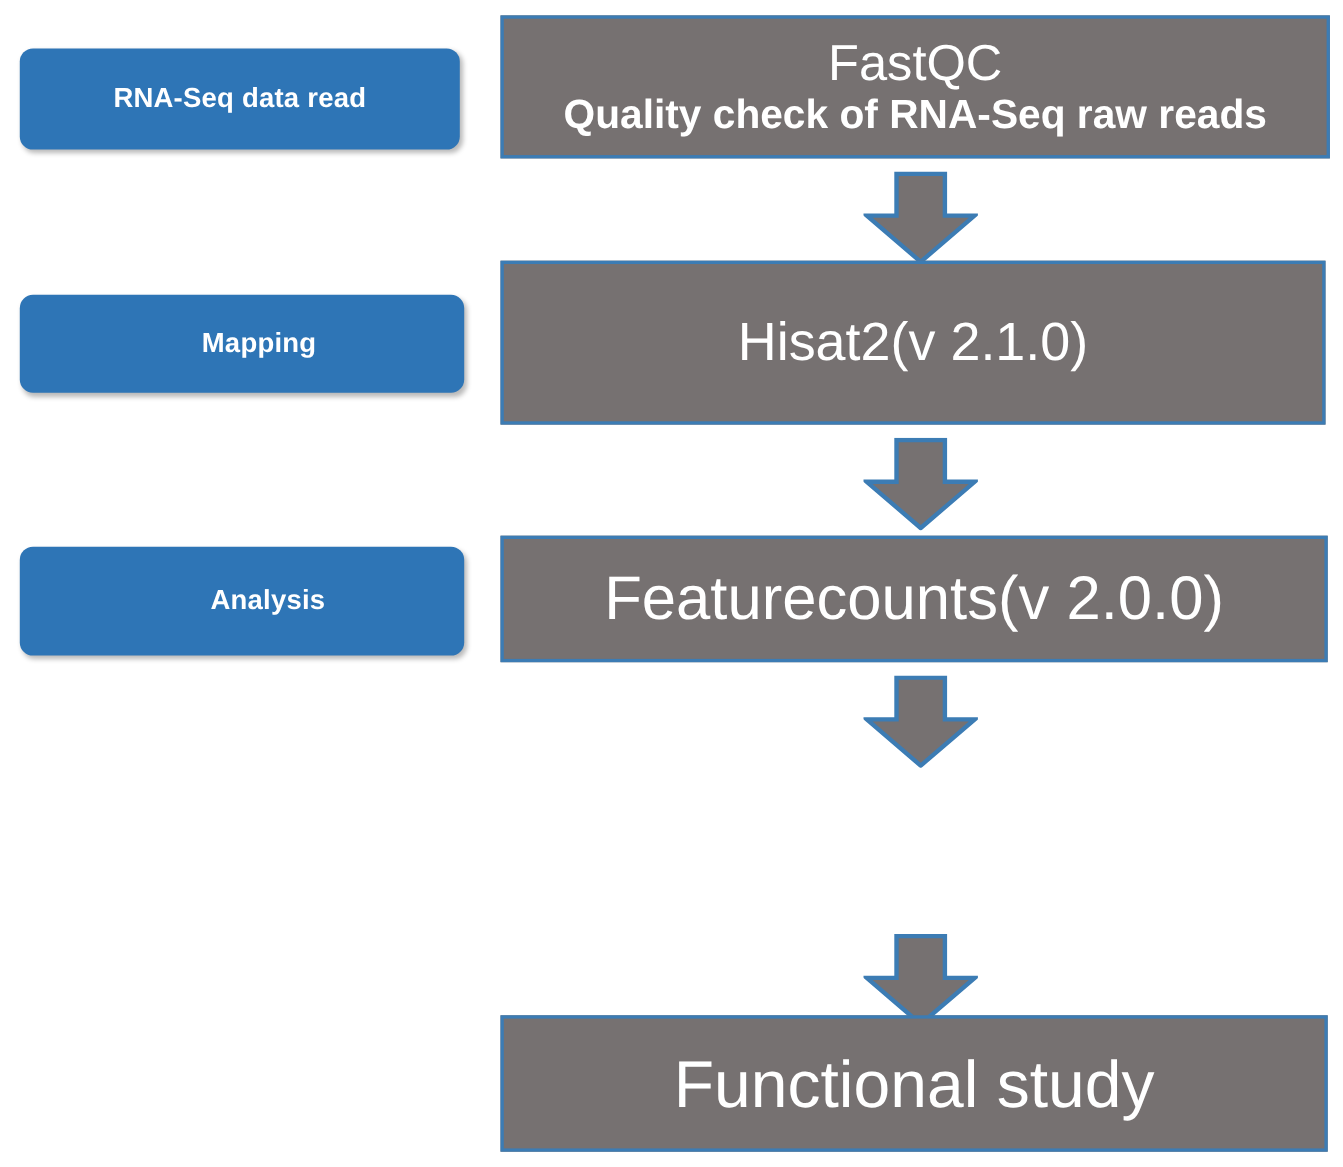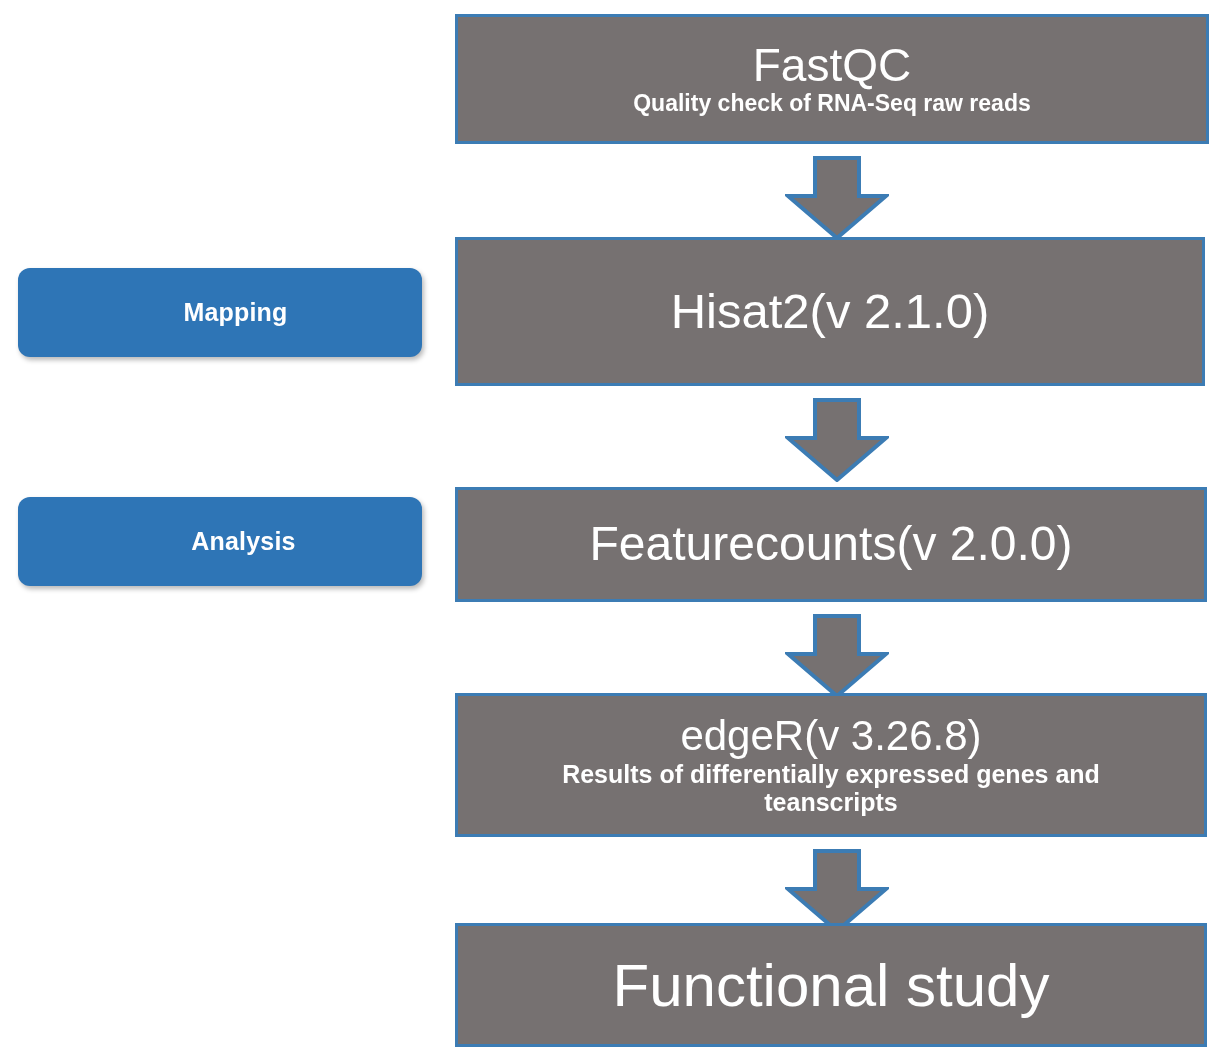--- a/index.html
+++ b/index.html
@@ -38,21 +38,21 @@
     font-size: 25px;
     font-weight: 600;
     letter-spacing: 0.2px;
     text-align: center;
     line-height: 1.1;
     white-space: nowrap;
   }
 
   #stage-pill-1 { left: 18px;  top: 44px;  width: 400px; height: 92px; }
   #stage-pill-2 { left: 18px;  top: 268px; width: 404px; height: 89px; padding-left: 31px; }
-  #stage-pill-3 { left: 18px;  top: 497px; width: 404px; height: 89px; padding-left: 47px; }
+  #stage-pill-3 { left: 18px;  top: 497px; width: 404px; height: 99px; padding-left: 47px; }
 
   
   .process-box {
     position: absolute;
     background: #767171;
     border: 3px solid #3C7CB4;
     box-sizing: border-box;
     display: flex;
     flex-direction: column;
     align-items: center;
@@ -69,27 +69,27 @@
   }
   .process-subtitle {
     color: #ffffff;
     font-weight: 700;
     line-height: 1.12;
     margin-top: 2px;
   }
 
   #process-box-1 { left: 455px; top: 14px;  width: 754px; height: 130px; }
   #process-box-1 .process-title    { font-size: 46px; }
-  #process-box-1 .process-subtitle { font-size: 23px; font-weight: 600; }
+  #process-box-1 .process-subtitle { font-size: 37px; font-weight: 600; }
 
   #process-box-2 { left: 455px; top: 237px; width: 750px; height: 149px; }
   #process-box-2 .process-title    { font-size: 49px; }
 
   #process-box-3 { left: 455px; top: 487px; width: 752px; height: 115px; }
-  #process-box-3 .process-title    { font-size: 48px; }
+  #process-box-3 .process-title    { font-size: 56px; }
 
   #process-box-4 { left: 455px; top: 693px; width: 752px; height: 144px; }
   #process-box-4 .process-title    { font-size: 42px; }
   #process-box-4 .process-subtitle { font-size: 25px; max-width: 640px; }
 
   #process-box-5 { left: 455px; top: 923px; width: 752px; height: 124px; }
   #process-box-5 .process-title    { font-size: 60px; }
 
   
   .flow-arrow {
@@ -100,20 +100,23 @@
   #flow-arrow-1 { left: 785px; top: 156px; }
   #flow-arrow-2 { left: 785px; top: 398px; }
   #flow-arrow-3 { left: 785px; top: 614px; }
   #flow-arrow-4 { left: 785px; top: 849px; }
 </style>
 </head>
 <body>
 
 <div id="flowchart-canvas">
 
+  <div class="stage-pill" id="stage-pill-1">
+    <span class="stage-pill-label">RNA-Seq data read</span>
+  </div>
 
   <div class="stage-pill" id="stage-pill-2">
     <span class="stage-pill-label">Mapping</span>
   </div>
 
   <div class="stage-pill" id="stage-pill-3">
     <span class="stage-pill-label">Analysis</span>
   </div>
 
   <div class="process-box" id="process-box-1">
@@ -140,24 +143,20 @@
   <div class="process-box" id="process-box-3">
     <span class="process-title">Featurecounts(v 2.0.0)</span>
   </div>
 
   <div class="flow-arrow" id="flow-arrow-3">
     <svg viewBox="0 0 104 84" width="104" height="84" aria-hidden="true">
       <polygon points="30,2 74,2 74,40 101,40 52,82 3,40 30,40" fill="#767171" stroke="#3C7CB4" stroke-width="4" stroke-linejoin="miter"></polygon>
     </svg>
   </div>
 
-  <div class="process-box" id="process-box-4">
-    <span class="process-title">edgeR(v 3.26.8)</span>
-    <span class="process-subtitle">Results of differentially expressed genes and teanscripts</span>
-  </div>
 
   <div class="flow-arrow" id="flow-arrow-4">
     <svg viewBox="0 0 104 84" width="104" height="84" aria-hidden="true">
       <polygon points="30,2 74,2 74,40 101,40 52,82 3,40 30,40" fill="#767171" stroke="#3C7CB4" stroke-width="4" stroke-linejoin="miter"></polygon>
     </svg>
   </div>
 
   <div class="process-box" id="process-box-5">
     <span class="process-title">Functional study</span>
   </div>

